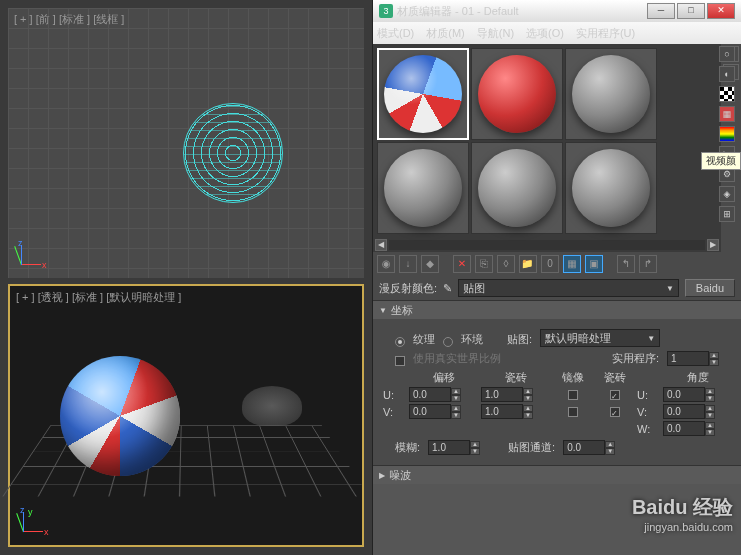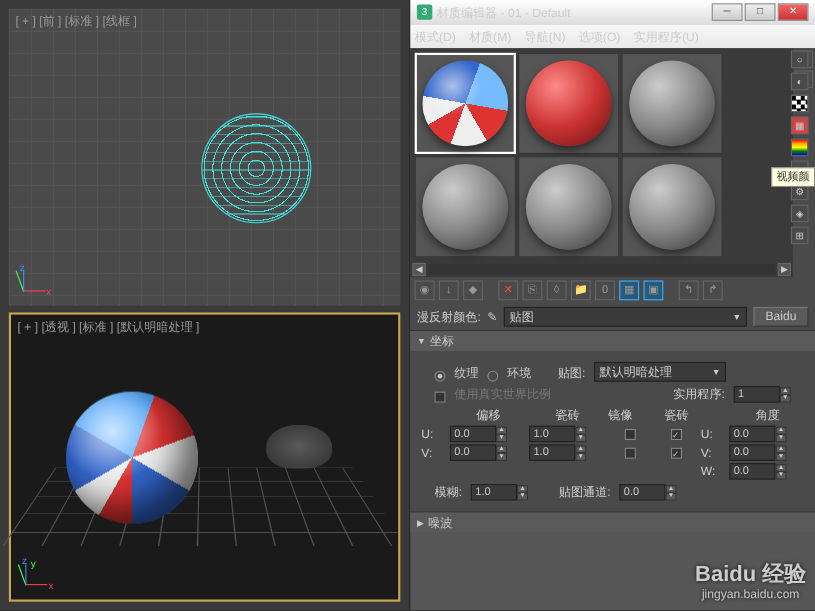--- a/index.html
+++ b/index.html
@@ -61,21 +61,21 @@
 .radio{width:10px;height:10px;border-radius:50%;border:1px solid #888;position:relative}
 .radio.on::after{content:"";position:absolute;inset:2px;background:#ccc;border-radius:50%}
 .check{width:10px;height:10px;border:1px solid #888;background:#333}
 .check.on::after{content:"✓";font-size:8px;color:#ccc;position:relative;top:-2px}
 .spinner{display:flex;align-items:center}
 .spinner input{width:42px;height:15px;background:#3a3a3a;border:1px solid #222;color:#ccc;padding:0 3px;font-size:10px}
 .spinbtns{display:flex;flex-direction:column}
 .spinbtns div{width:10px;height:7px;background:#5a5a5a;border:1px solid #333;font-size:6px;text-align:center;line-height:5px}
 .disabled{color:#777}
 .gridlabels{display:grid;grid-template-columns:24px 70px 70px 40px 40px 24px 70px;gap:2px;align-items:center;margin:2px 0}
-.watermark{position:absolute;right:8px;bottom:8px;color:rgba(255,255,255,.8);font-size:16px;text-align:center;text-shadow:0 0 4px rgba(0,0,0,.8)}
+.watermark{position:absolute;right:8px;bottom:22px;color:rgba(255,255,255,.8);font-size:16px;text-align:right;text-shadow:0 0 4px rgba(0,0,0,.8)}
 .watermark .logo{font-size:20px;font-weight:bold}
 .watermark .url{font-size:11px;color:rgba(255,255,255,.7)}
 </style>
 </head>
 <body>
 
 <div class="viewports">
   <div class="vp vp-top">
     <div class="grid"></div>
     <div class="vp-label">[ + ] [前 ] [标准 ] [线框 ]</div>
@@ -222,21 +222,21 @@
             <div class="spinbtns">
               <div>▲</div>
               <div>▼</div>
             </div>
           </div>
       </div>
       <div class="gridlabels">
         <span></span>
         <span style="text-align:center">偏移</span>
         <span style="text-align:center">瓷砖</span>
-        <span style="">镜像</span>
+        <span style="text-align:center">镜像</span>
         <span style="text-align:center">瓷砖</span>
         <span></span>
         <span style="text-align:center">角度</span>
       </div>
       <div class="gridlabels">
         <span>U:</span>
         <div class="spinner">
             <input value="0.0" style="">
             <div class="spinbtns">
               <div>▲</div>

